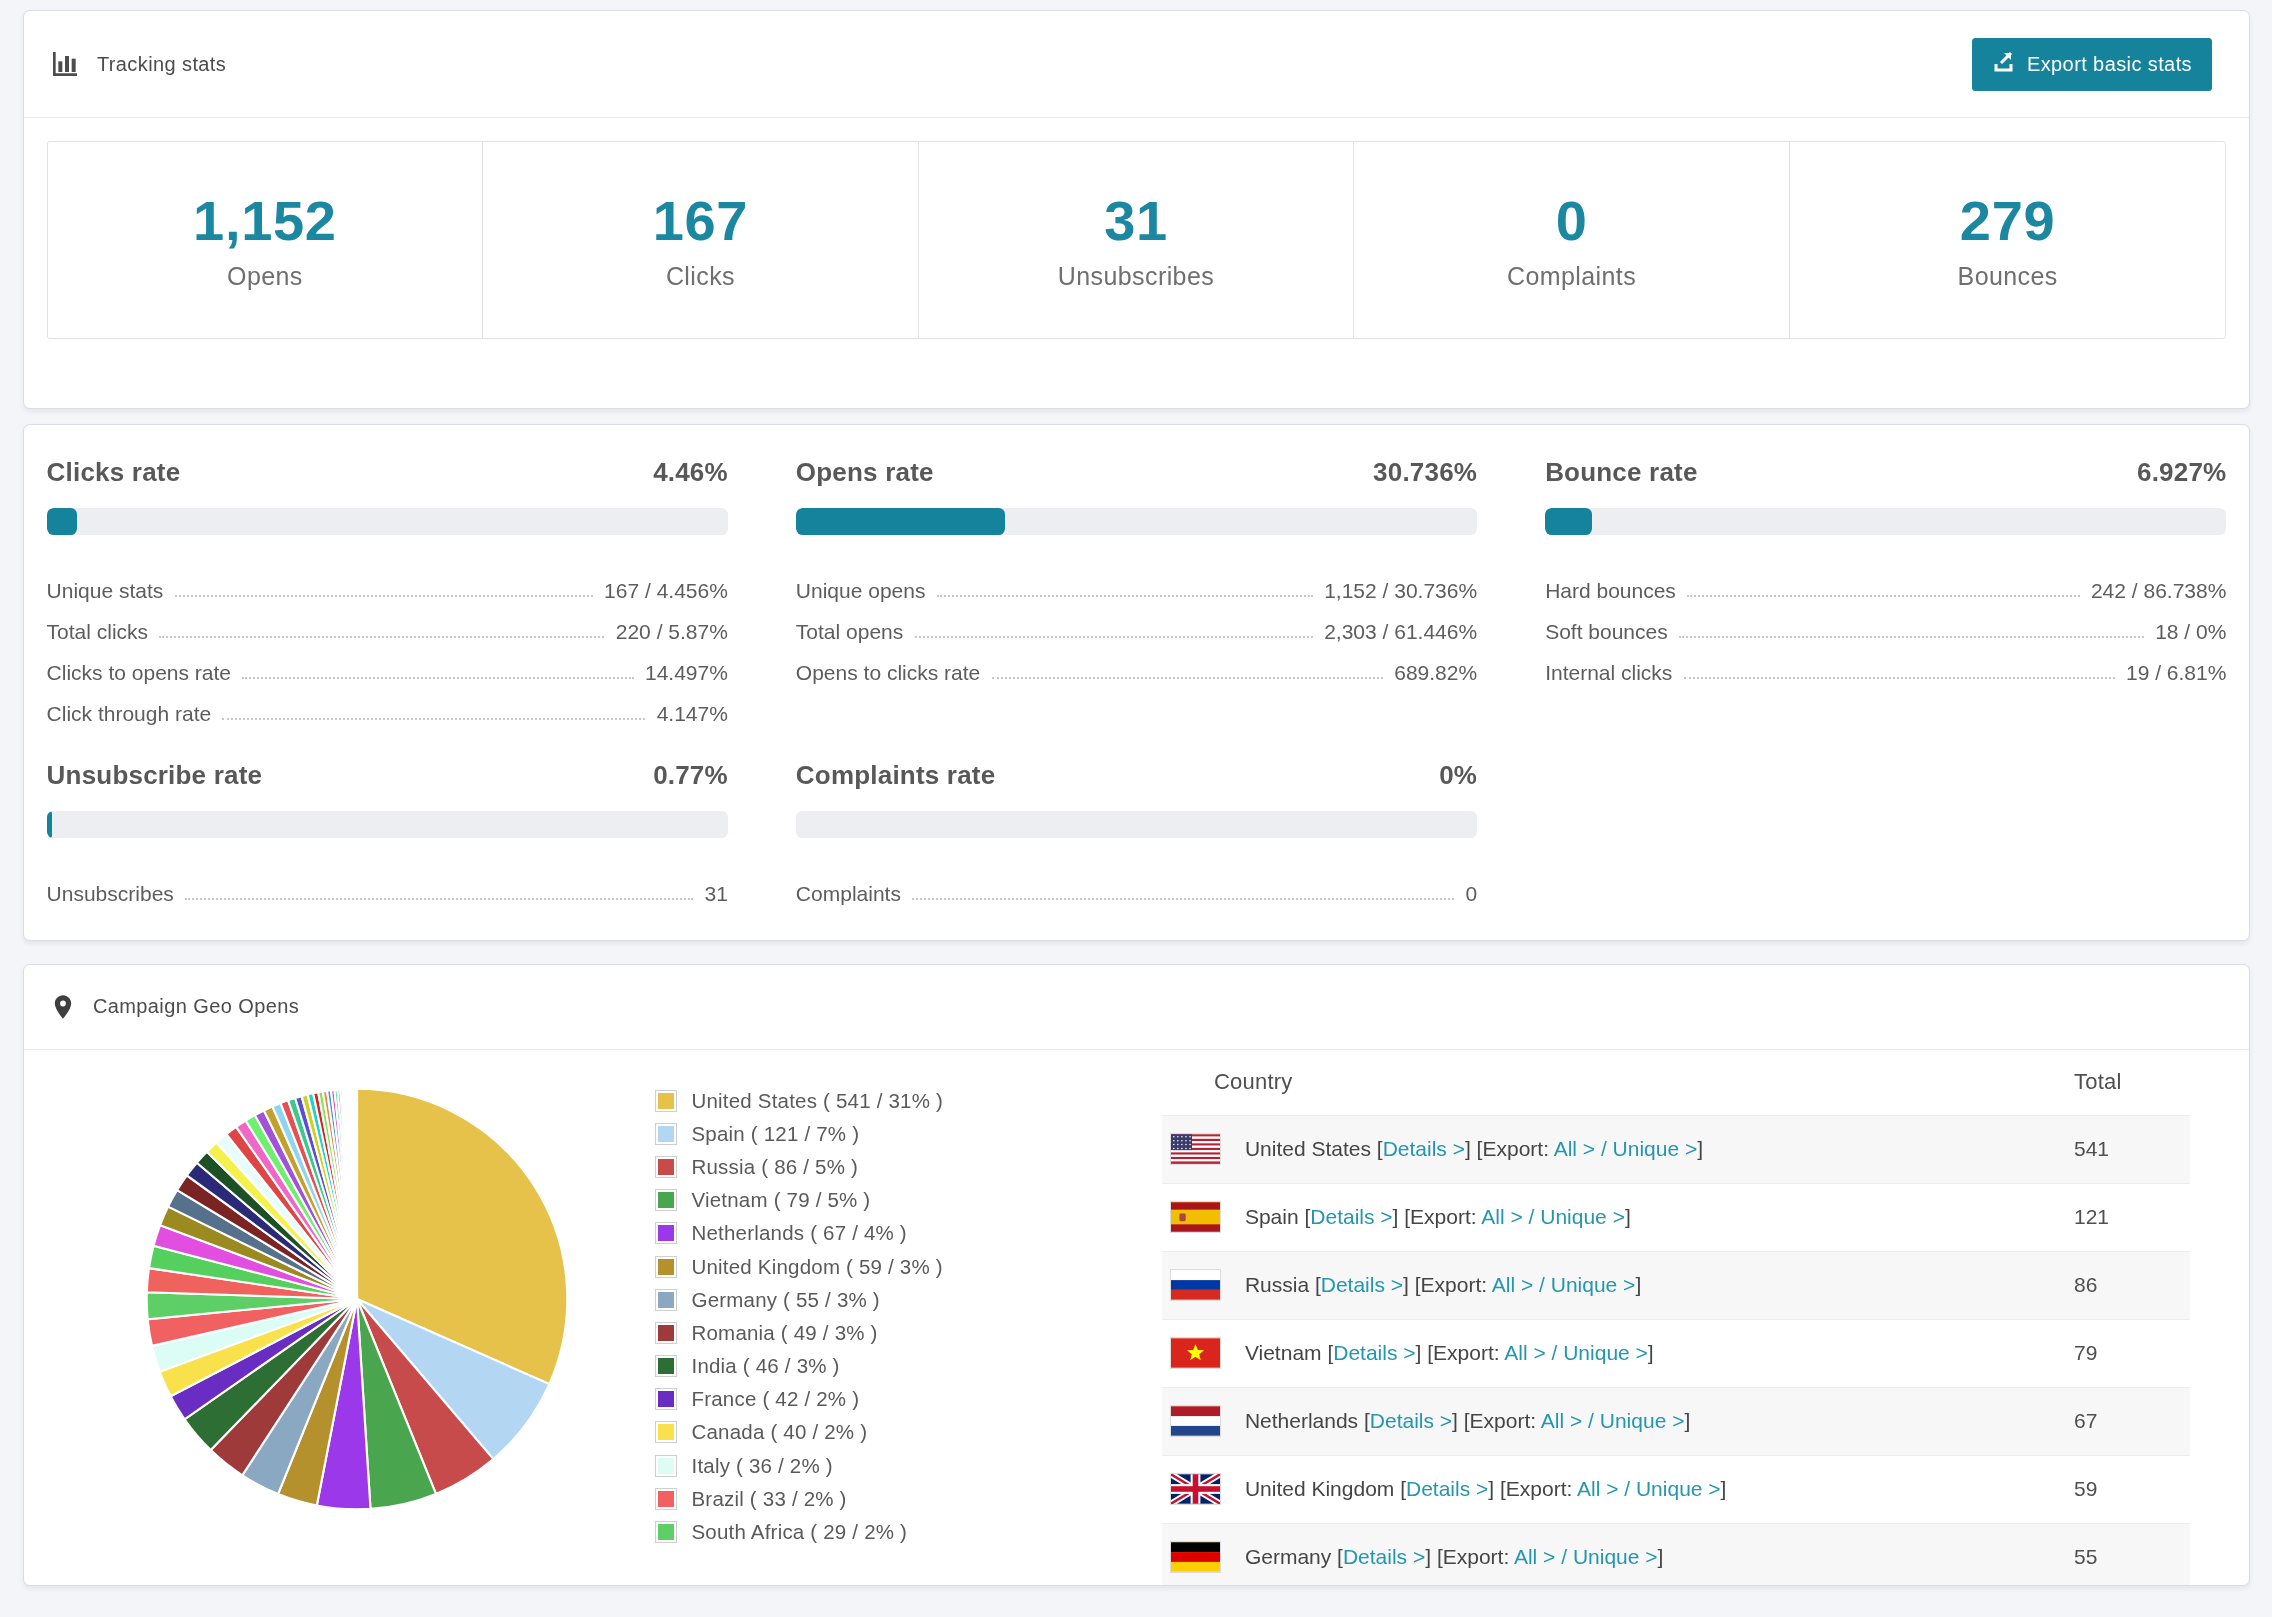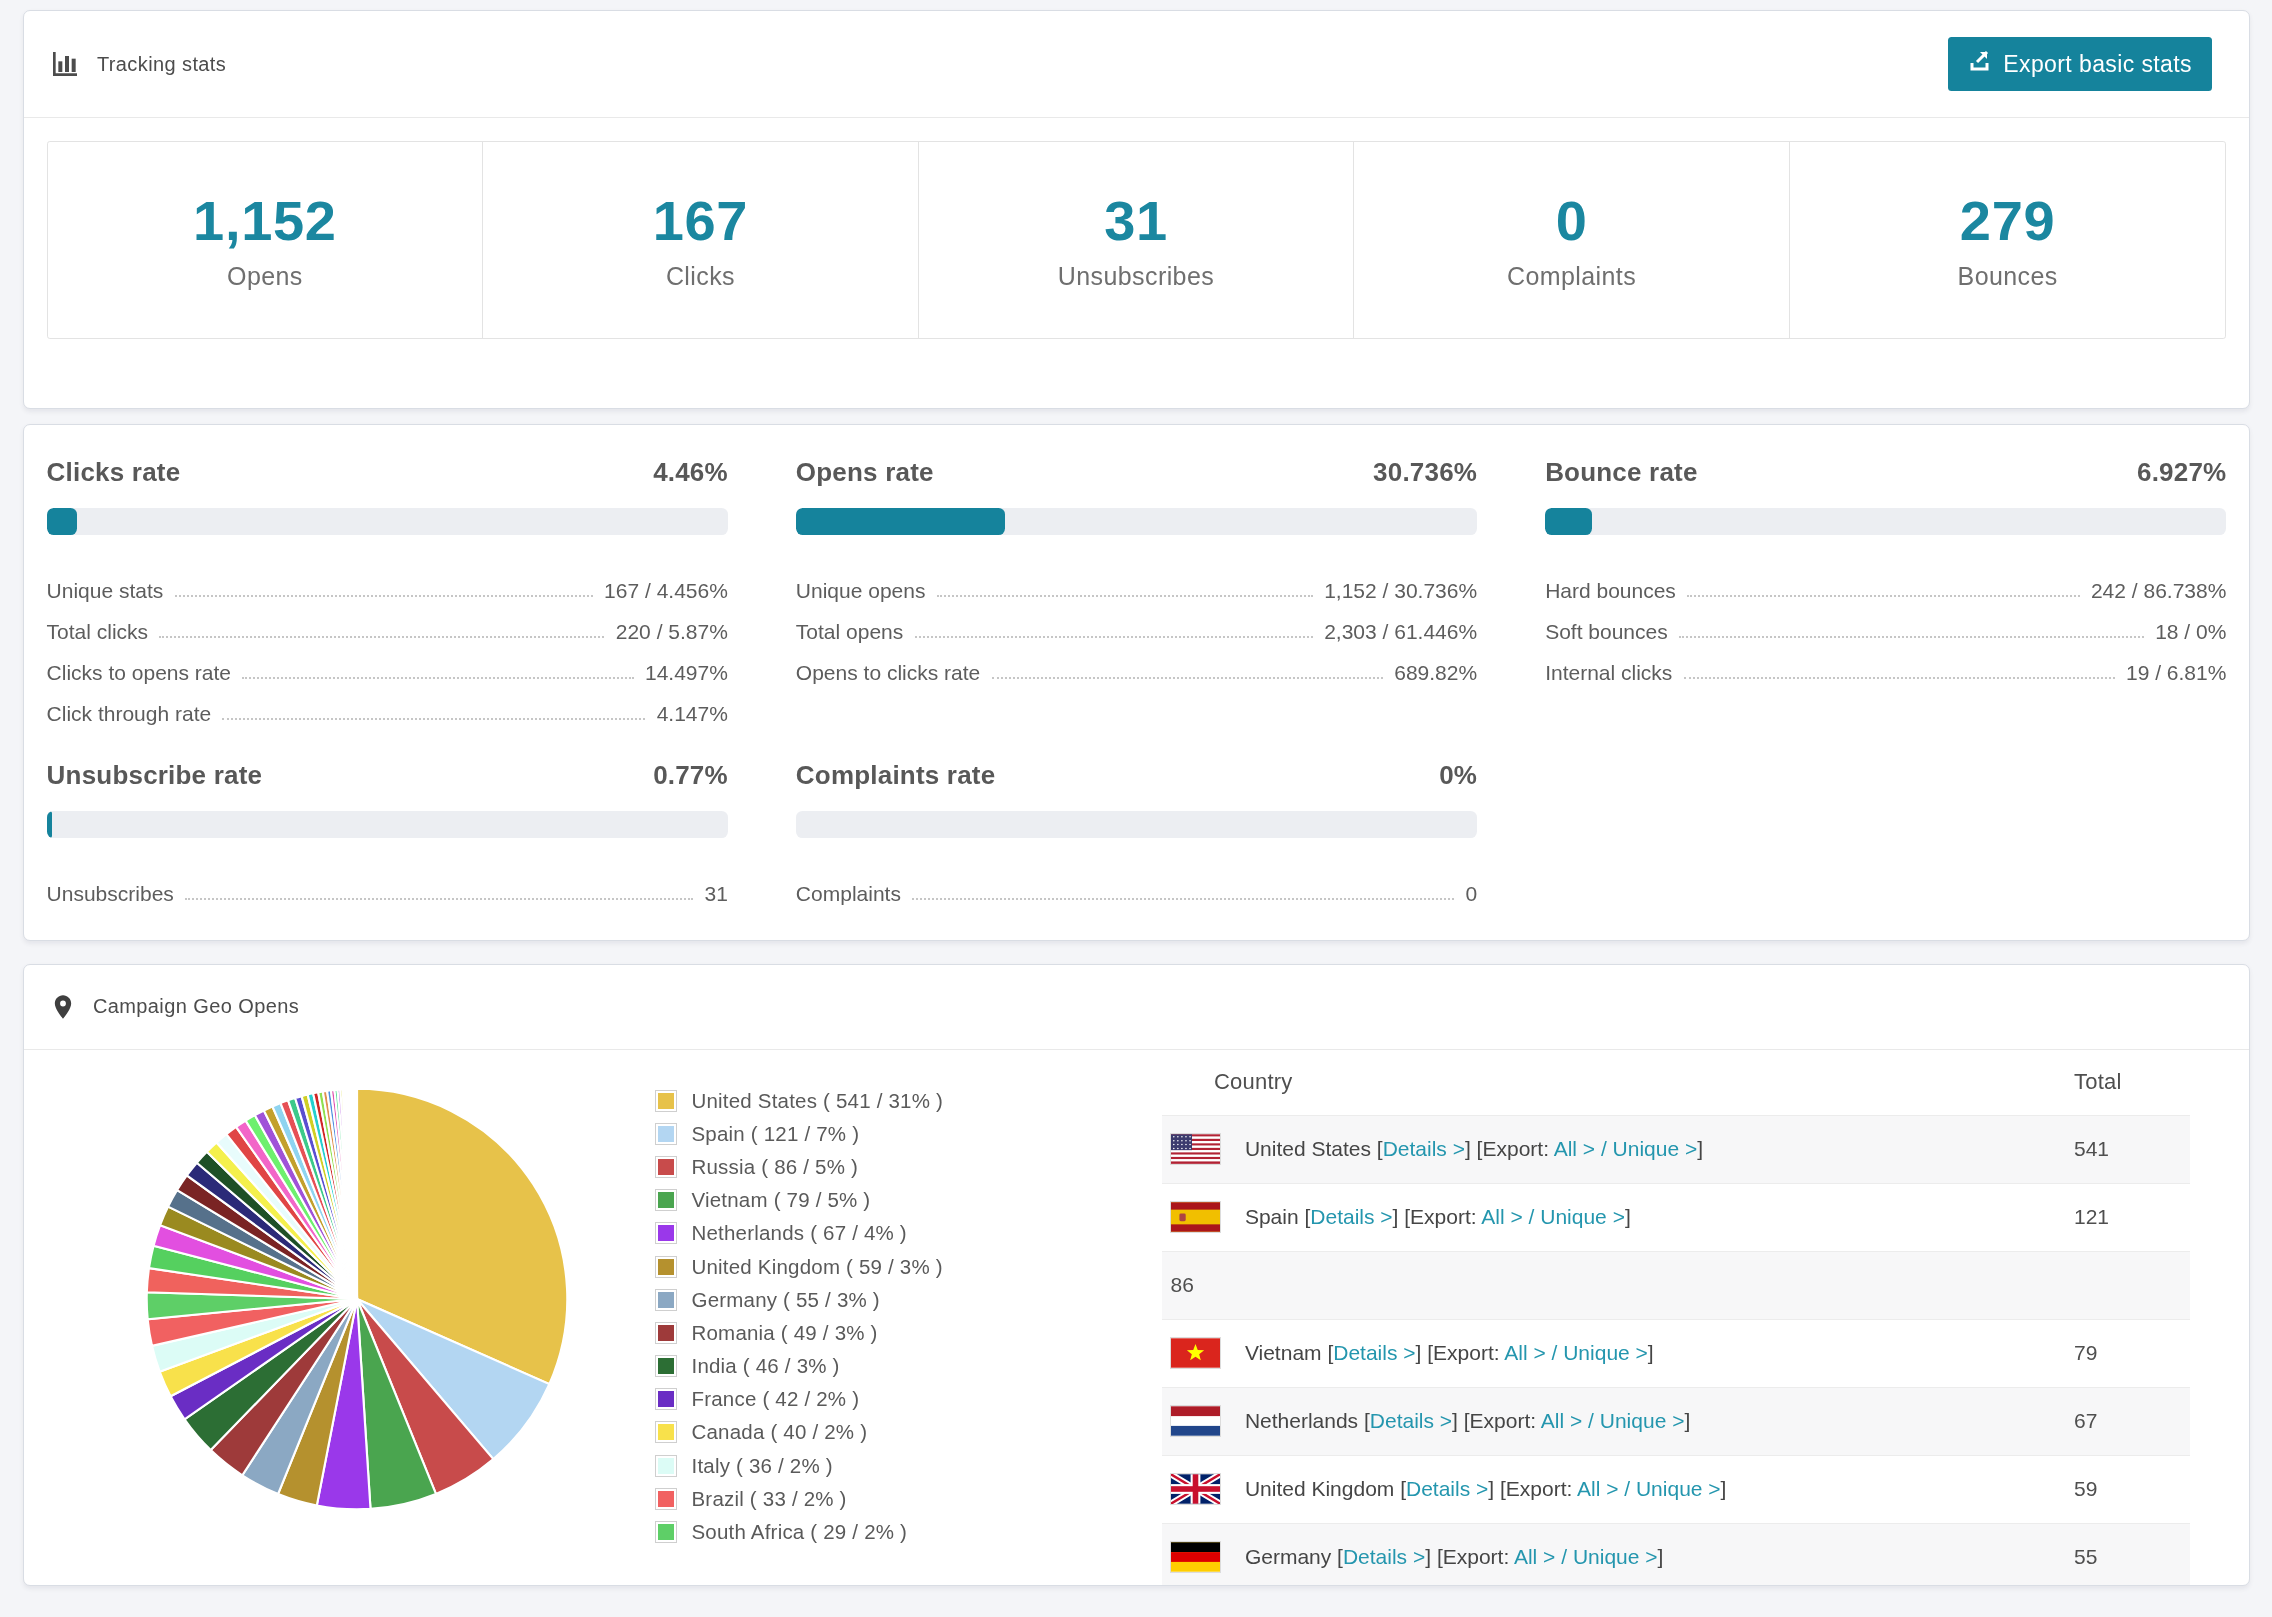--- a/index.html
+++ b/index.html
@@ -24,21 +24,21 @@
     display:flex; align-items:center; justify-content:space-between;
     padding:0 37px 0 25.4px;
     border-bottom:0.7px solid #e9e9e9;
   }
   .card-title { display:flex; align-items:center; gap:15.5px; font-size:20px; color:#4c4c4c; letter-spacing:0.4px; }
   .card-title svg { display:block; }
   .btn-export {
     display:flex; align-items:center; gap:11.3px;
     background:#15839c; color:#fff;
     border:none; border-radius:3.5px;
-    font-family:inherit; font-size:23px; letter-spacing:0.4px;
+    font-family:inherit; font-size:20px; letter-spacing:0.4px;
     padding:12px 20px; cursor:pointer;
   }
   .stats-grid {
     margin:22.6px;
     height:198px;
     border:0.7px solid #e3e3e3; border-radius:2.8px;
     display:grid; grid-template-columns:repeat(5,1fr);
     background:#fff;
   }
   .stat-cell {
@@ -462,20 +462,32 @@
     <rect x="12" y="16" width="9" height="11" rx="2" fill="#ad4343"></rect>
                   </svg>
        </span>
        <span>
          <span class="dark">Spain</span><span class="dark"> [</span><a class="tlink">Details &gt;</a><span class="dark">] [Export: </span><a class="tlink">All &gt;</a><span class="tlink"> / </span><a class="tlink">Unique &gt;</a><span class="dark">]</span>
        </span>
      </span>
      <span class="ttotal">121</span>
    </div>
             <div class="trow alt">
+     <span class="tcountry">
+       <span class="flag">
+         <svg viewBox="0 0 70 42">
+                    <rect width="70" height="42" fill="#fff"></rect>
+    <rect y="14" width="70" height="14" fill="#0039A6"></rect>
+                    <rect y="28" width="70" height="14" fill="#D52B1E"></rect>
+                  </svg>
+       </span>
+       <span>
+         <span class="dark">Russia</span><span class="dark"> [</span><a class="tlink">Details &gt;</a><span class="dark">] [Export: </span><a class="tlink">All &gt;</a><span class="tlink"> / </span><a class="tlink">Unique &gt;</a><span class="dark">]</span>
+       </span>
+     </span>
      <span class="ttotal">86</span>
    </div>
             <div class="trow">
      <span class="tcountry">
        <span class="flag">
          <svg viewBox="0 0 70 42">
                     <rect width="70" height="42" fill="#DA251D"></rect>
                     <polygon points="35.00,8.00 38.23,16.55 47.36,16.98 40.23,22.70 42.64,31.52 35.00,26.50 27.36,31.52 29.77,22.70 22.64,16.98 31.77,16.55 " fill="#FFFF00"></polygon>
                   </svg>
        </span>

